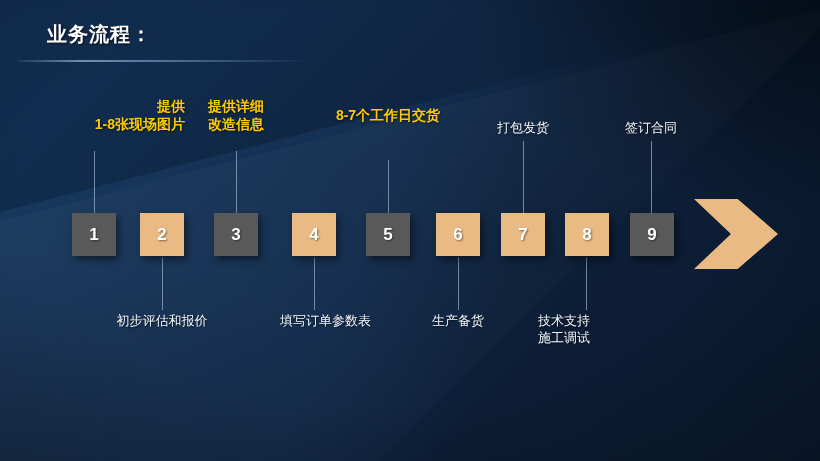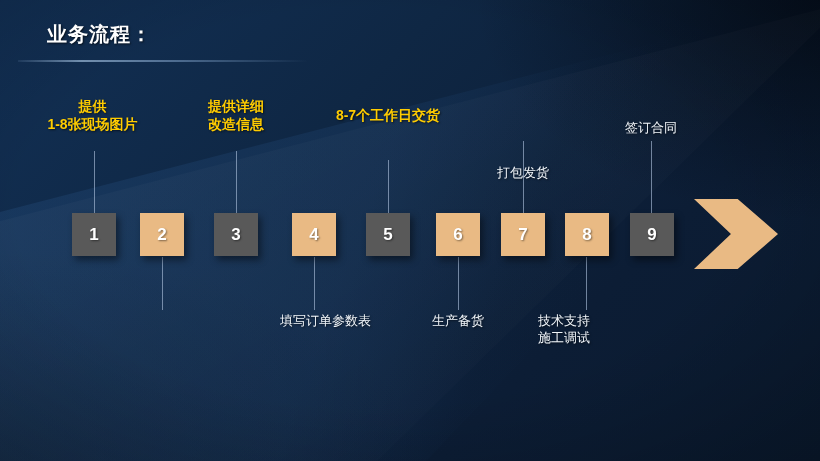--- a/index.html
+++ b/index.html
@@ -132,48 +132,51 @@
 
   <div class="bg-base"></div>
   <div class="bg-dark-corner"></div>
   <div class="bg-diag-light"></div>
   <div class="bg-diag-edge"></div>
   <div class="bg-vignette"></div>
 
   <div class="title">业务流程：</div>
   <div class="title-rule"></div>
 
-  <div class="label top-hl" style="left:0px; top:97px; width:185px;">
+  <div class="label top-hl" style="left:0px; top:97px; width:185px;text-align:right;">
     <div>提供</div>
     <div>1-8张现场图片</div>
   </div>
   <div class="stem" style="left:94px; top:151px; height:63px;"></div>
 
   <div class="label top-hl" style="left:163px; top:97px; width:146px;">
     <div>提供详细</div>
     <div>改造信息</div>
   </div>
   <div class="stem" style="left:236px; top:151px; height:63px;"></div>
 
   <div class="label top-hl" style="left:300px; top:106px; width:176px;">
     <div>8-7个工作日交货</div>
   </div>
   <div class="stem" style="left:388px; top:160px; height:54px;"></div>
 
-  <div class="label plain" style="left:466px; top:120px; width:114px;margin-top:45px;">
+  <div class="label plain" style="left:466px; top:120px; width:114px;">
     <div>打包发货</div>
   </div>
   <div class="stem" style="left:523px; top:141px; height:73px;"></div>
 
   <div class="label plain" style="left:594px; top:120px; width:114px;">
     <div>签订合同</div>
   </div>
   <div class="stem" style="left:651px; top:141px; height:73px;"></div>
 
   <div class="stem" style="left:162px; top:257px; height:53px;"></div>
+  <div class="label plain" style="left:105px; top:313px; width:114px;">
+    <div>初步评估和报价</div>
+  </div>
 
   <div class="stem" style="left:314px; top:257px; height:53px;"></div>
   <div class="label plain" style="left:257px; top:313px; width:114px;text-align:right;">
     <div>填写订单参数表</div>
   </div>
 
   <div class="stem" style="left:458px; top:257px; height:53px;"></div>
   <div class="label plain" style="left:401px; top:313px; width:114px;">
     <div>生产备货</div>
   </div>

